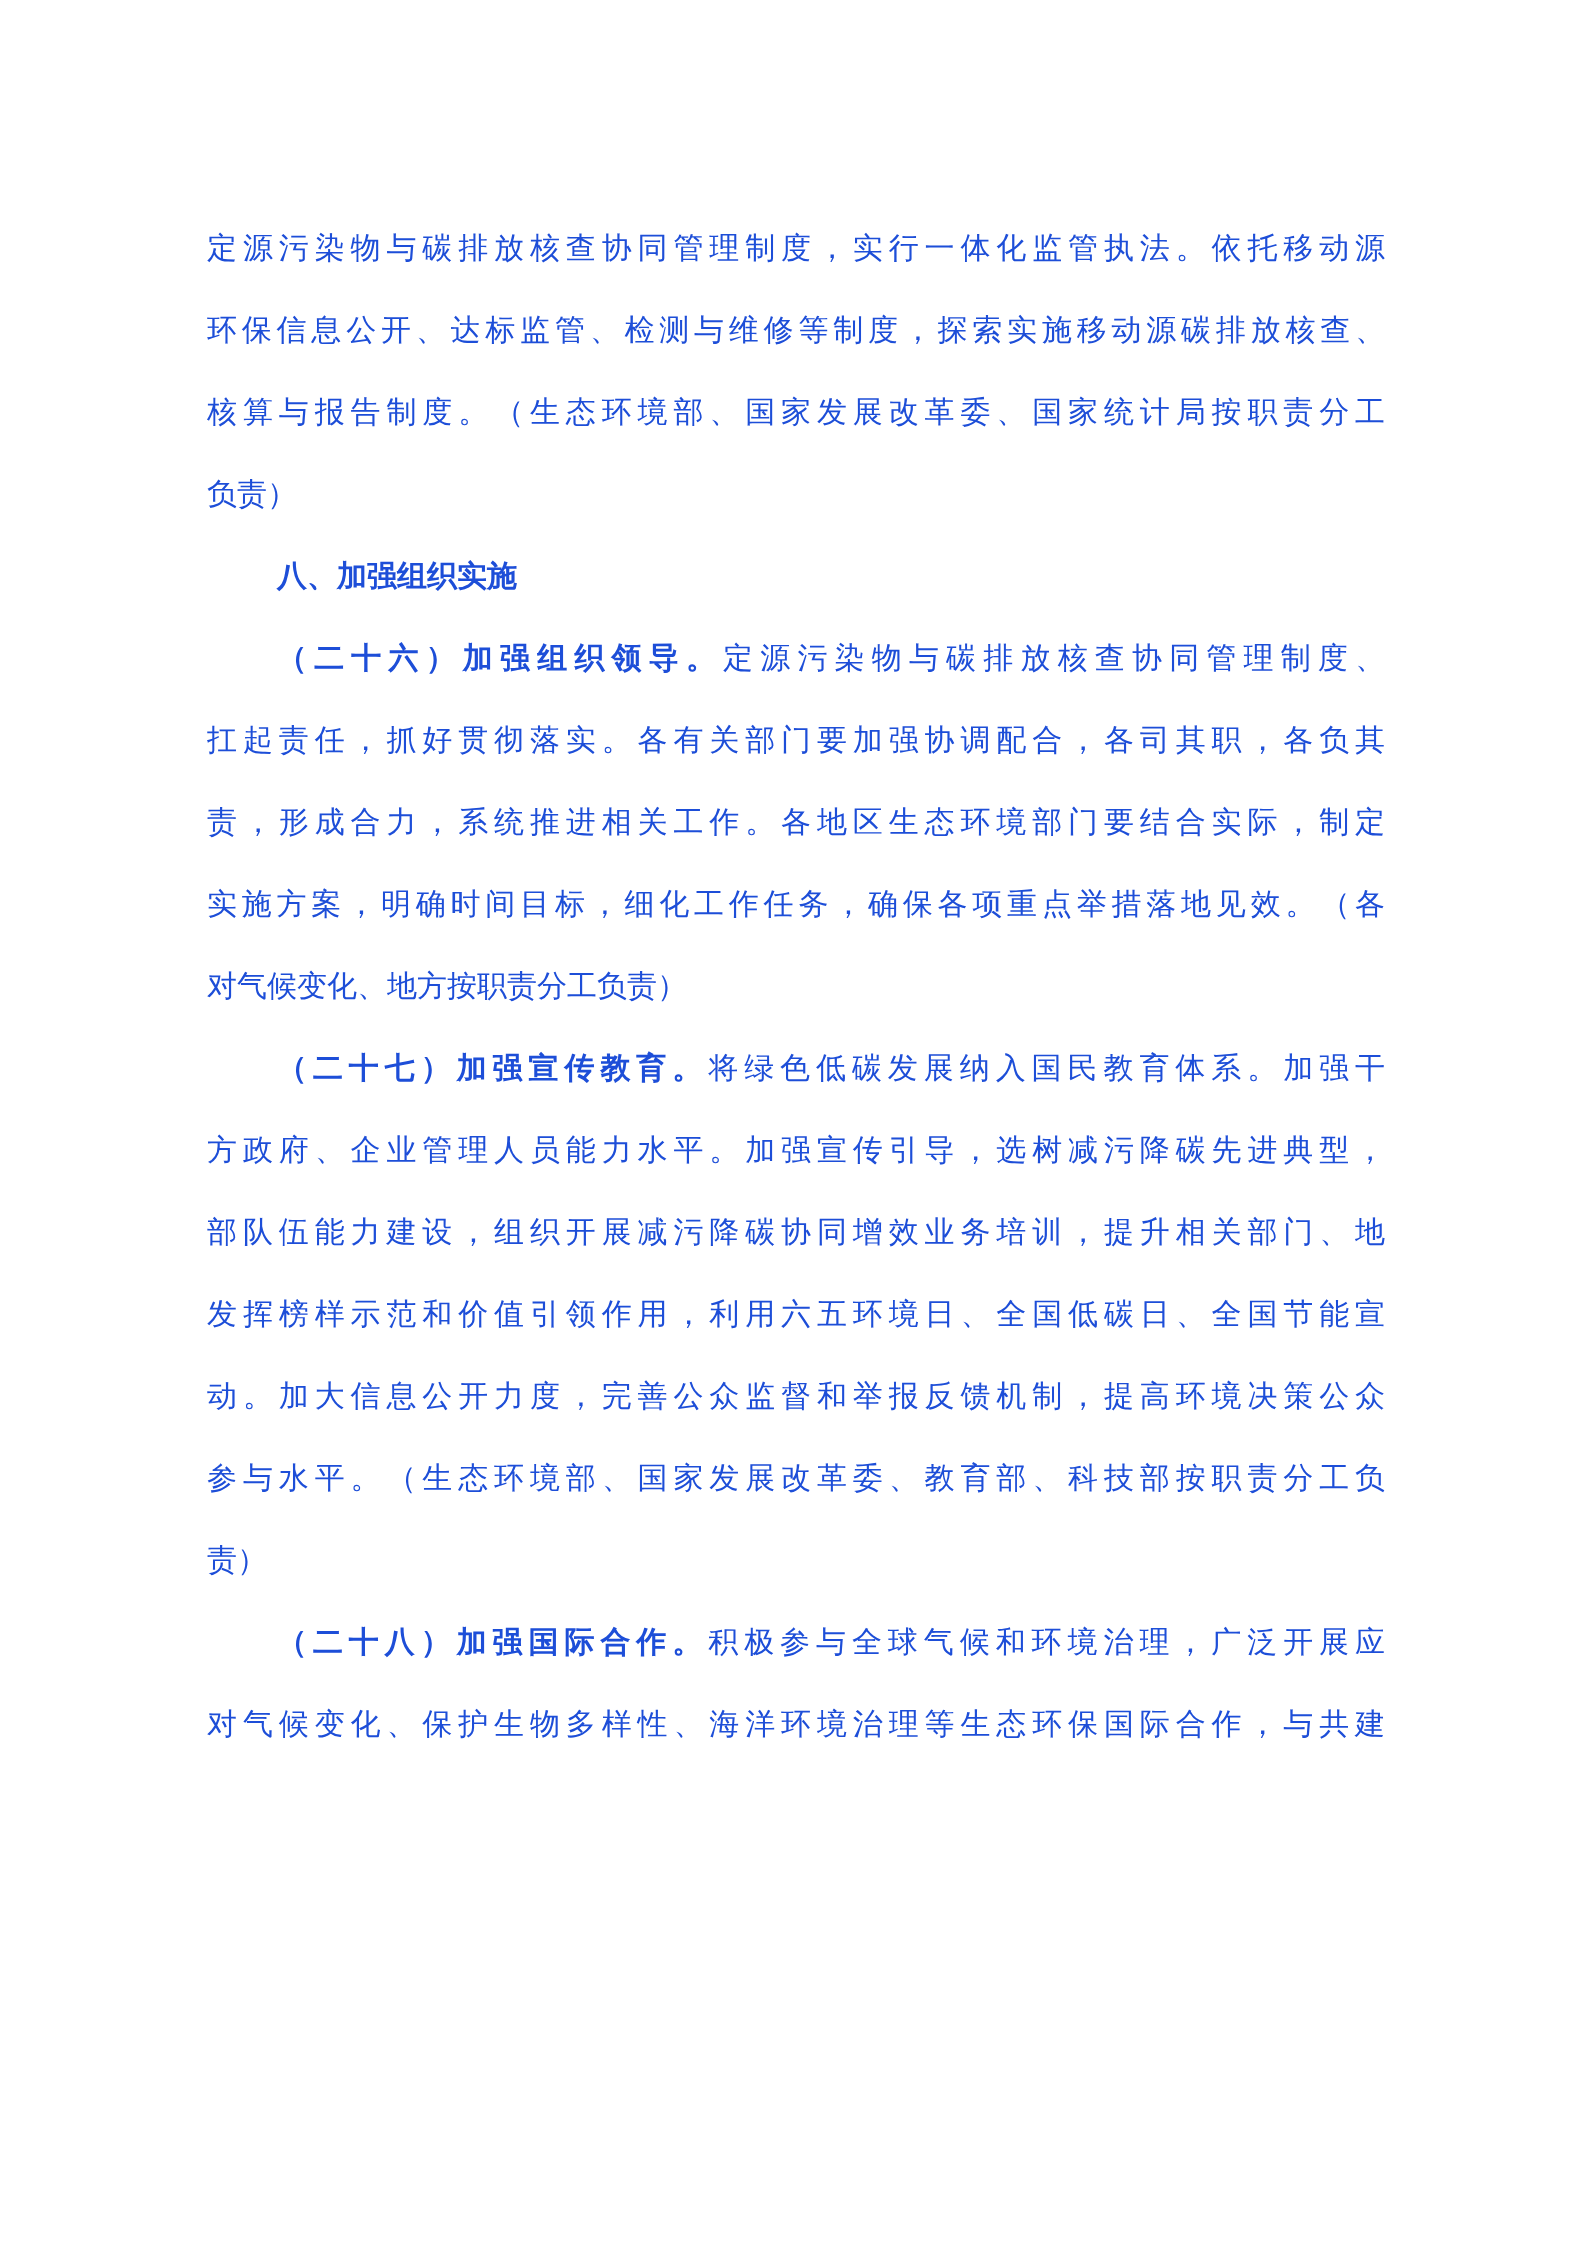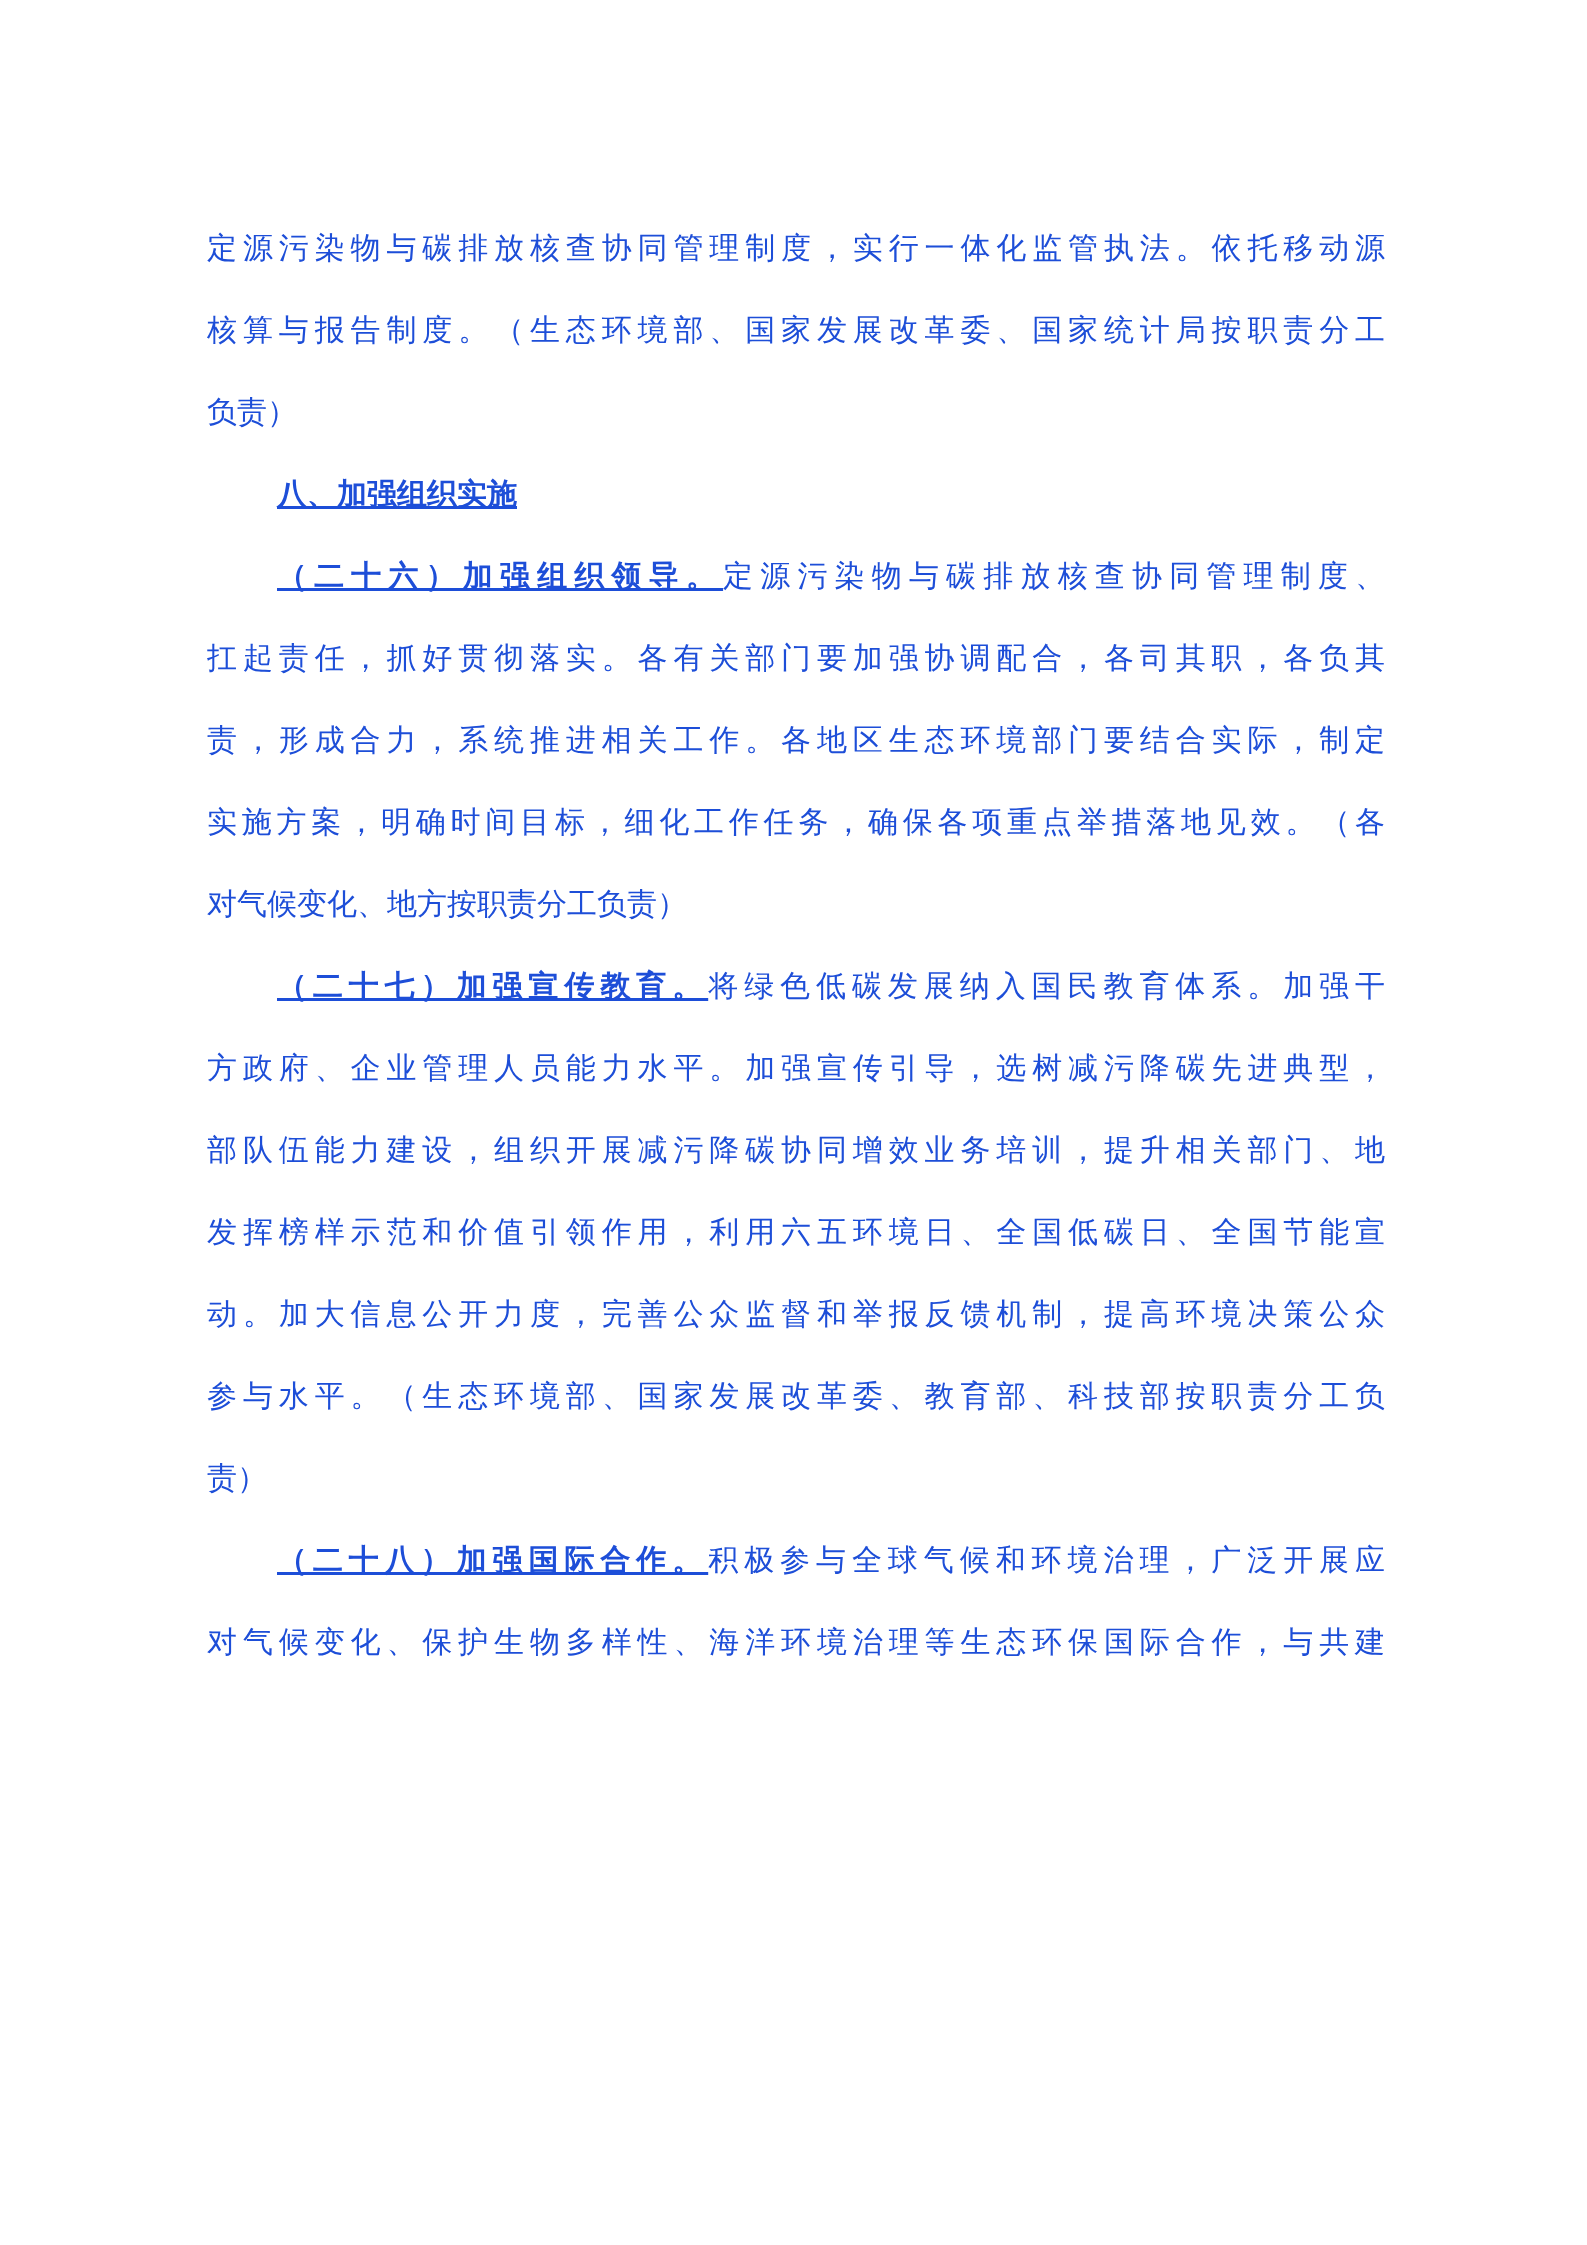--- a/index.html
+++ b/index.html
@@ -31,28 +31,29 @@
   }
   .line.justify {
     white-space: normal;
     text-align: justify;
     text-align-last: justify;
   }
   .line.indent {
     text-indent: 70px;
   }
   .run { font-weight: 400; }
-  .run.bold { font-weight: 700; text-decoration: underline; }
+  .run.bold { font-weight: 700; }
 </style>
 </head>
 <body>
 
 <div class="page" style="background: rgb(255, 255, 255); color: rgb(0, 0, 0);">
   <div class="text-block">
       <div class="line justify"><span class="run">定源污染物与碳排放核查协同管理制度，实行一体化监管执法。依托移动源</span></div>
+      <div class="line justify"><span class="run">环保信息公开、达标监管、检测与维修等制度，探索实施移动源碳排放核查、</span></div>
       <div class="line justify"><span class="run">核算与报告制度。（生态环境部、国家发展改革委、国家统计局按职责分工</span></div>
       <div class="line"><span class="run">负责）</span></div>
       <div class="line indent"><span class="run bold">八、加强组织实施</span></div>
       <div class="line justify indent"><span class="run bold">（二十六）加强组织领导。</span><span class="run">定源污染物与碳排放核查协同管理制度、</span></div>
       <div class="line justify"><span class="run">扛起责任，抓好贯彻落实。各有关部门要加强协调配合，各司其职，各负其</span></div>
       <div class="line justify"><span class="run">责，形成合力，系统推进相关工作。各地区生态环境部门要结合实际，制定</span></div>
       <div class="line justify"><span class="run">实施方案，明确时间目标，细化工作任务，确保各项重点举措落地见效。（各</span></div>
       <div class="line"><span class="run">对气候变化、地方按职责分工负责）</span></div>
       <div class="line justify indent"><span class="run bold">（二十七）加强宣传教育。</span><span class="run">将绿色低碳发展纳入国民教育体系。加强干</span></div>
       <div class="line justify"><span class="run">方政府、企业管理人员能力水平。加强宣传引导，选树减污降碳先进典型，</span></div>

